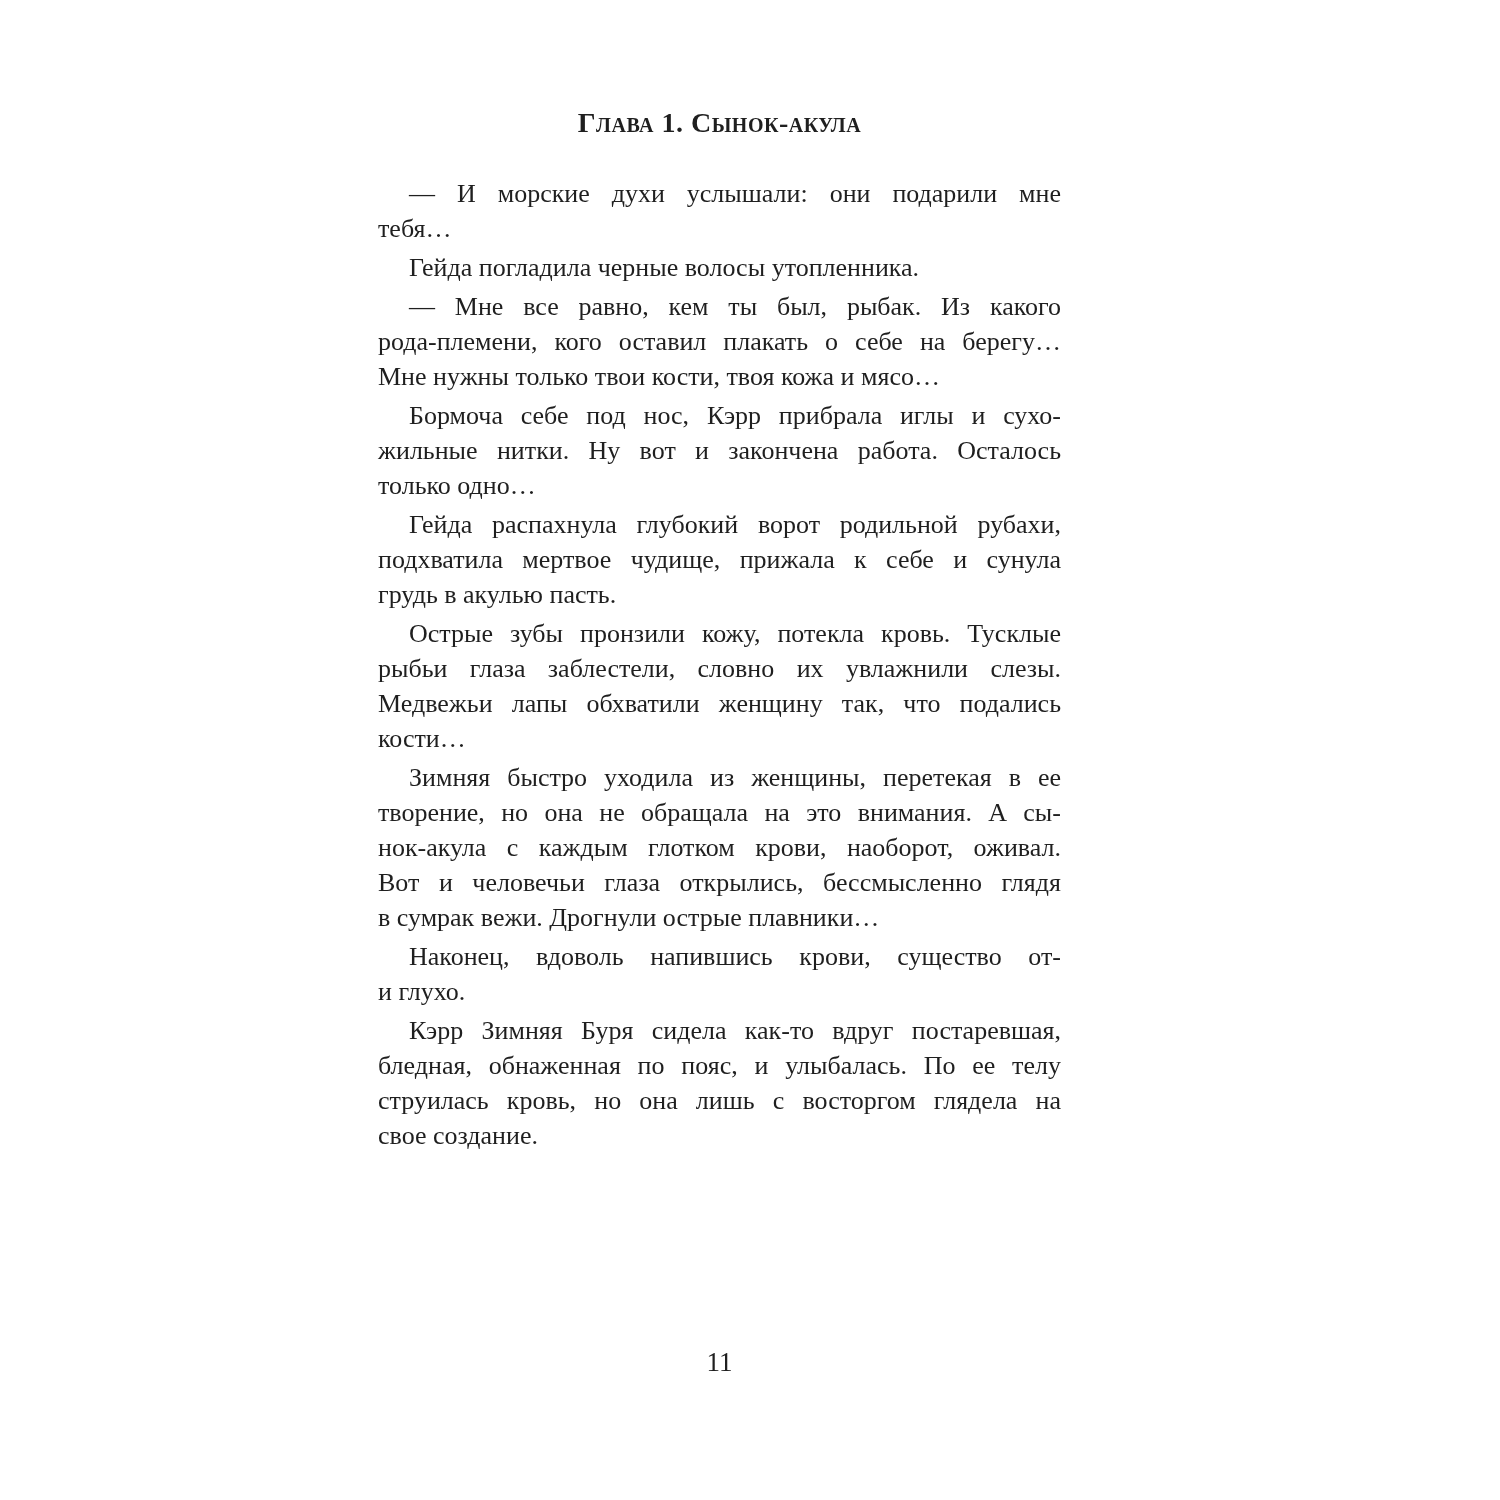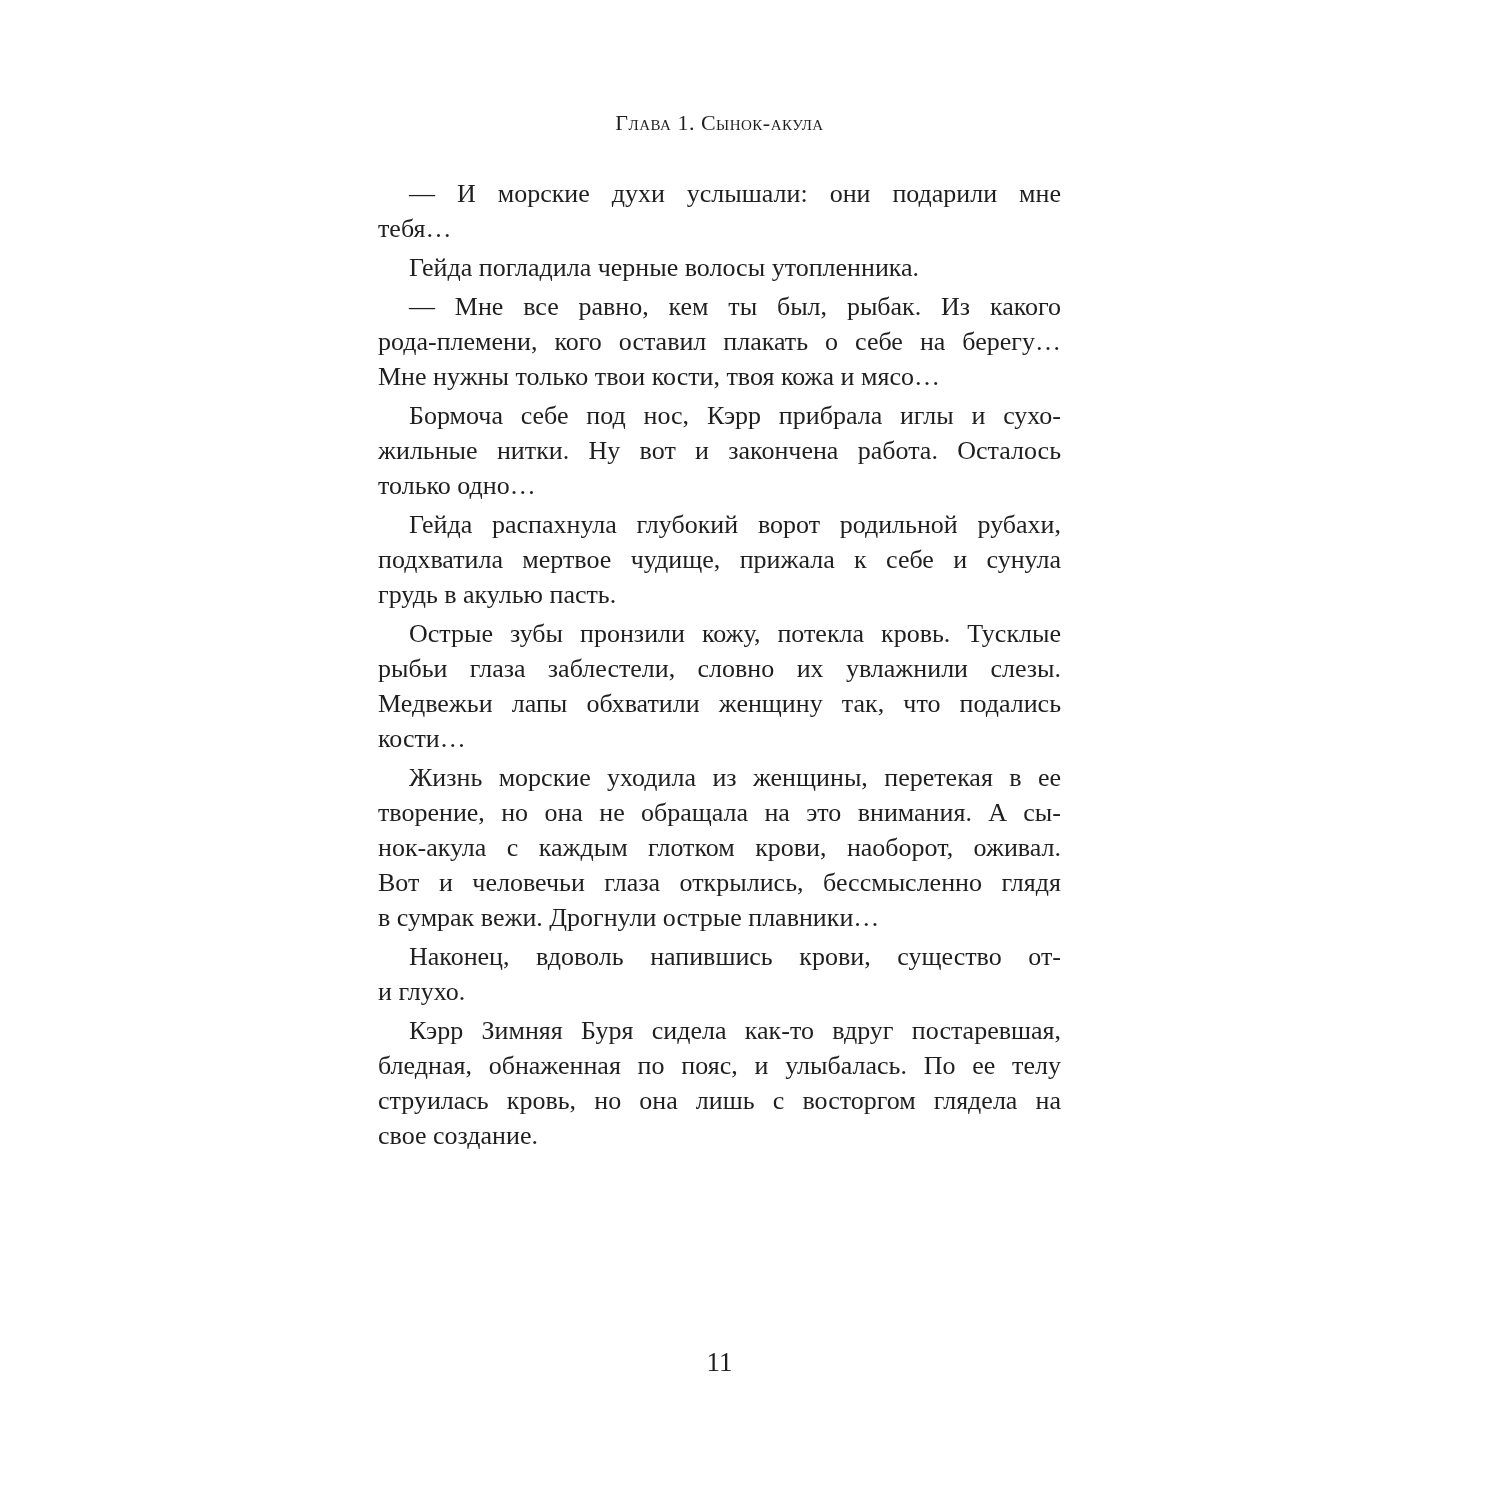--- a/index.html
+++ b/index.html
@@ -14,24 +14,25 @@
     font-family: "Liberation Serif", "DejaVu Serif", serif;
     color: #1f1f1f;
     overflow: hidden;
   }
   .chapter-header {
     position: absolute;
     left: 374px;
     top: 106px;
     width: 691px;
     text-align: center;
-    font-size: 22px;
+    font-size: 28px;
     line-height: 34px;
     font-variant: small-caps;
     letter-spacing: 0.5px;
+    font-weight: bold;
   }
   .text-column {
     position: absolute;
     left: 374px;
     top: 172px;
     width: 691px;
   }
   .paragraph {
     margin: 4px;
     padding: 0;
@@ -86,21 +87,21 @@
       <div class="line">подхватила мертвое чудище, прижала к себе и сунула</div>
       <div class="line last">грудь в акулью пасть.</div>
     </div>
     <div class="paragraph">
       <div class="line first">Острые зубы пронзили кожу, потекла кровь. Тусклые</div>
       <div class="line">рыбьи глаза заблестели, словно их увлажнили слезы.</div>
       <div class="line">Медвежьи лапы обхватили женщину так, что подались</div>
       <div class="line last">кости…</div>
     </div>
     <div class="paragraph">
-      <div class="line first">Жизнь морские уходила из женщины, перетекая в ее</div>
+      <div class="line first">Зимняя быстро уходила из женщины, перетекая в ее</div>
       <div class="line">творение, но она не обращала на это внимания. А сы-</div>
       <div class="line">нок-акула с каждым глотком крови, наоборот, оживал.</div>
       <div class="line">Вот и человечьи глаза открылись, бессмысленно глядя</div>
       <div class="line last">в сумрак вежи. Дрогнули острые плавники…</div>
     </div>
     <div class="paragraph">
       <div class="line first">Наконец, вдоволь напившись крови, существо от-</div>
       <div class="line last">и глухо.</div>
     </div>
     <div class="paragraph">

